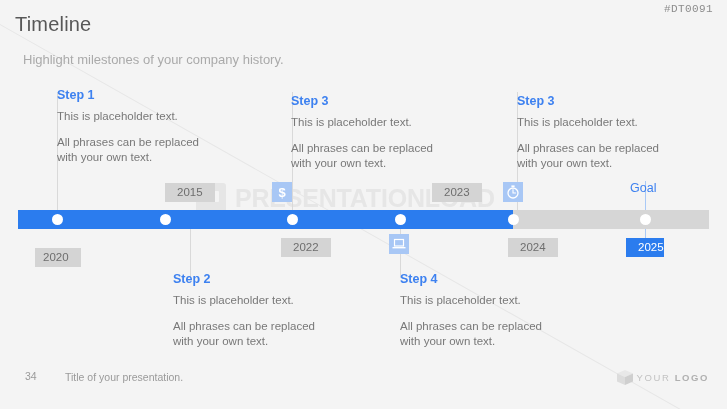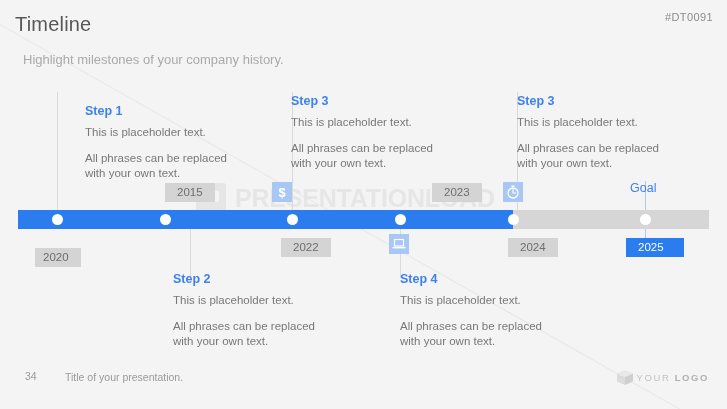--- a/index.html
+++ b/index.html
@@ -48,24 +48,24 @@
     position: absolute;
     left: 23px;
     top: 52px;
     font-size: 13px;
     font-weight: 400;
     color: #aaaaaa;
   }
   .doc-code {
     position: absolute;
     right: 14px;
-    top: 11px;
+    top: 3px;
     font-size: 11px;
     color: #8c8c8c;
-    font-family: Liberation Sans, sans-serif;
+    font-family: Liberation Mono, monospace;
     letter-spacing: 0.4px;
   }
 
   
   .watermark {
     position: absolute;
     left: 196px;
     top: 183px;
     display: flex;
     align-items: center;
@@ -255,21 +255,21 @@
   <div class="node" style="left:292px;"></div>
   <div class="node" style="left:400px;"></div>
   <div class="node" style="left:513px;"></div>
   <div class="node" style="left:645px;"></div>
 
   <div class="year-box" style="left:35px;  top:248px;padding-left:8px;">2020</div>
   <div class="year-box" style="left:165px; top:183px;">2015</div>
   <div class="year-box" style="left:281px; top:238px;">2022</div>
   <div class="year-box" style="left:398px; top:183px;margin-left:34px;">2023</div>
   <div class="year-box" style="left:508px; top:238px;">2024</div>
-  <div class="year-box goal-year" style="left:626px; top:238px; width:58px; padding:0; text-align:left; text-indent:12px;">2025</div>
+  <div class="year-box goal-year" style="left:626px; top:238px; width:38px; padding:0; text-align:left; text-indent:12px;">2025</div>
 
   <div class="goal-label">Goal</div>
 
   <div class="icon-badge" style="left:272px; top:182px;">
     <span class="dollar">$</span>
   </div>
 
   <div class="icon-badge" style="left:389px; top:234px;">
     <svg width="14" height="12" viewBox="0 0 14 12" aria-hidden="true">
       <rect x="2.5" y="1.5" width="9" height="6.5" fill="none" stroke="#ffffff" stroke-width="1.2"></rect>
@@ -278,21 +278,21 @@
   </div>
 
   <div class="icon-badge" style="left:503px; top:182px;">
     <svg width="14" height="14" viewBox="0 0 14 14" aria-hidden="true">
       <rect x="5.4" y="0.4" width="3.2" height="1.6" fill="#ffffff"></rect>
       <circle cx="7" cy="8" r="5" fill="none" stroke="#ffffff" stroke-width="1.3"></circle>
       <path d="M7 4.8 V8 H9.4" fill="none" stroke="#ffffff" stroke-width="1.1" stroke-linecap="square"></path>
     </svg>
   </div>
 
-  <div class="step" style="left:57px; top:104px;margin-left:28px;">
+  <div class="step" style="left:57px; top:88px;">
     <div class="step-title">Step 1</div>
     <div class="step-line">This is placeholder text.</div>
     <div class="step-line gap">All phrases can be replaced</div>
     <div class="step-line">with your own text.</div>
   </div>
 
   <div class="step" style="left:291px; top:94px;">
     <div class="step-title">Step 3</div>
     <div class="step-line">This is placeholder text.</div>
     <div class="step-line gap">All phrases can be replaced</div>

